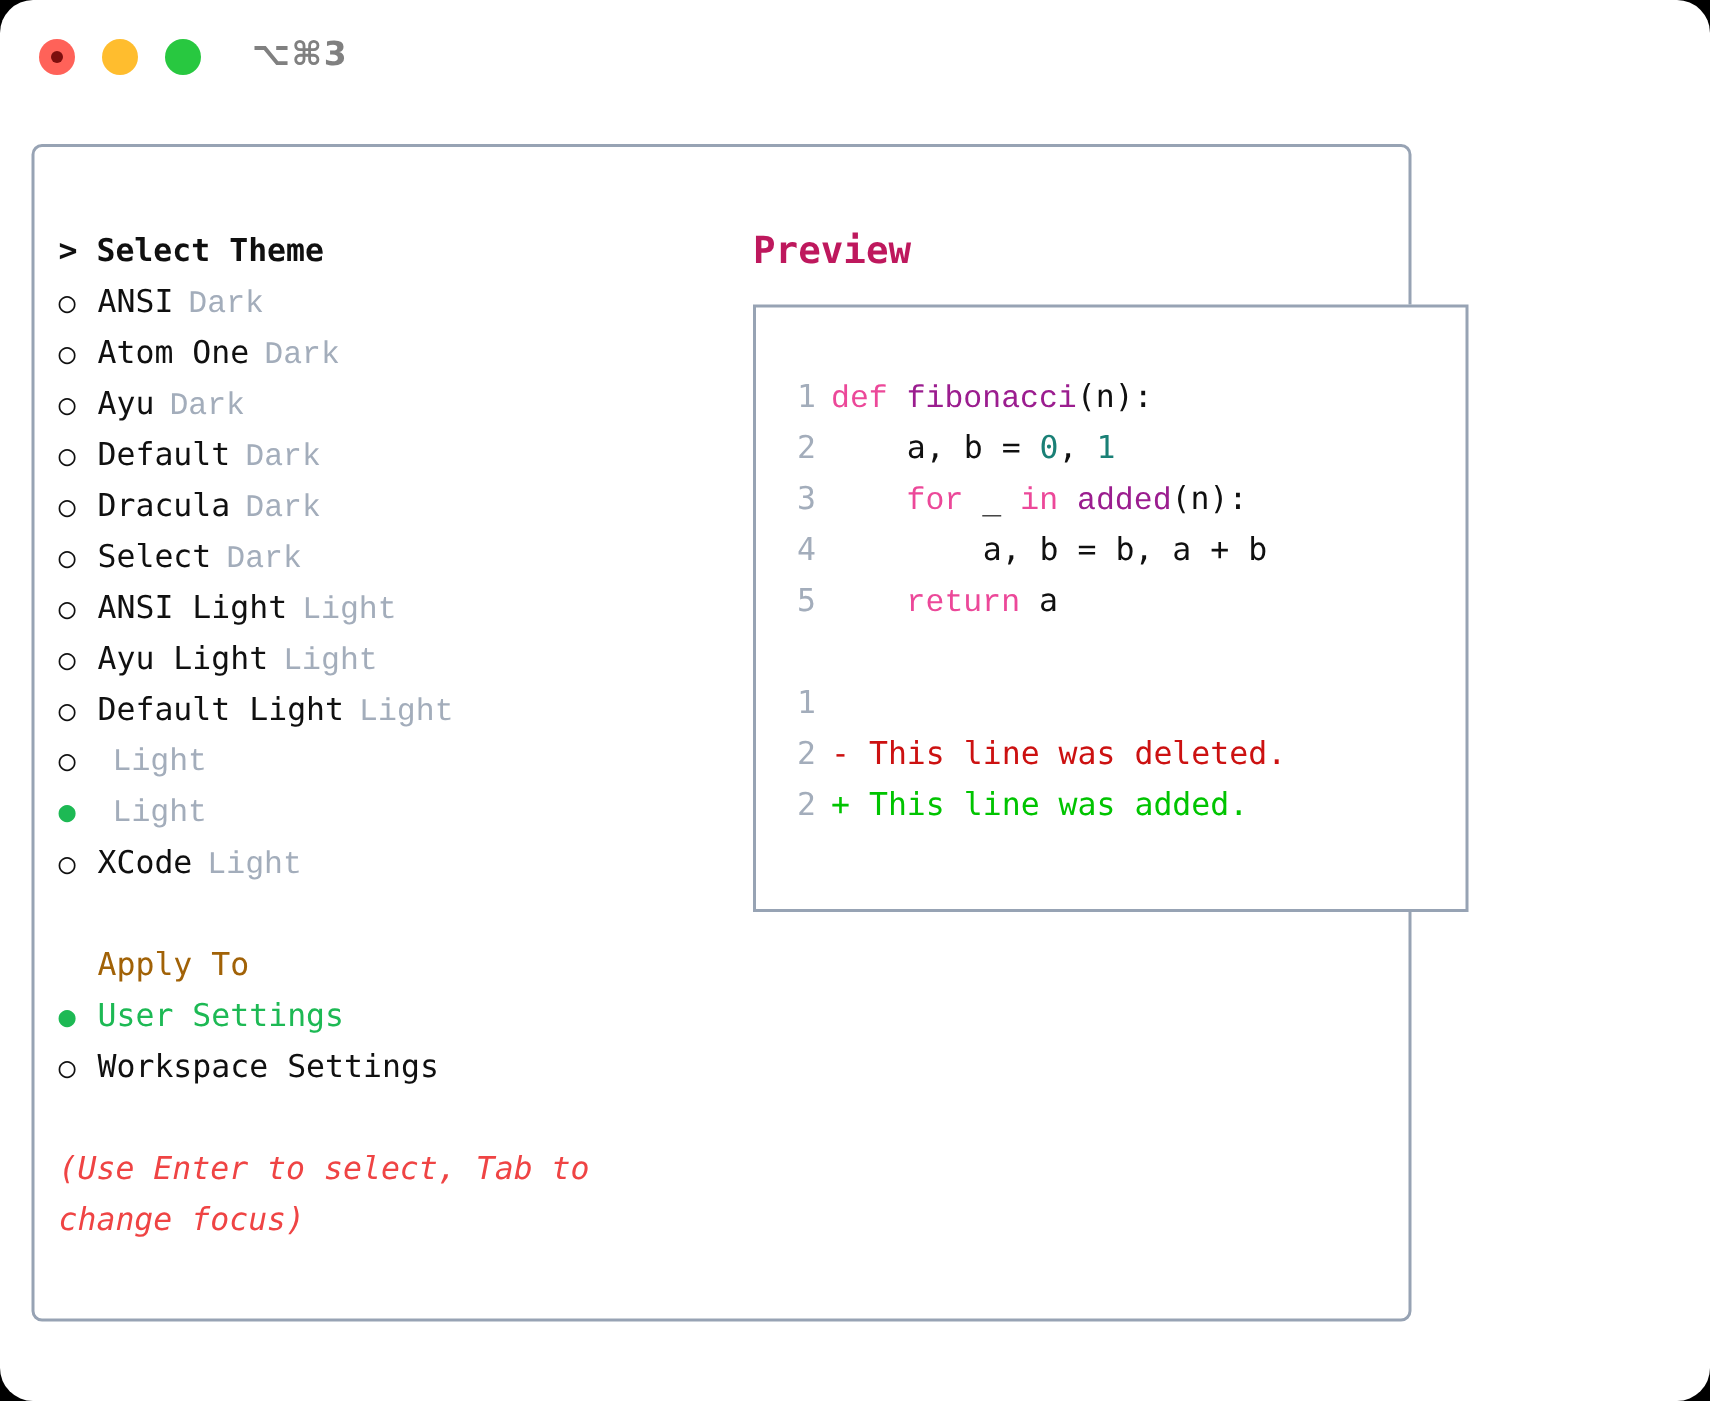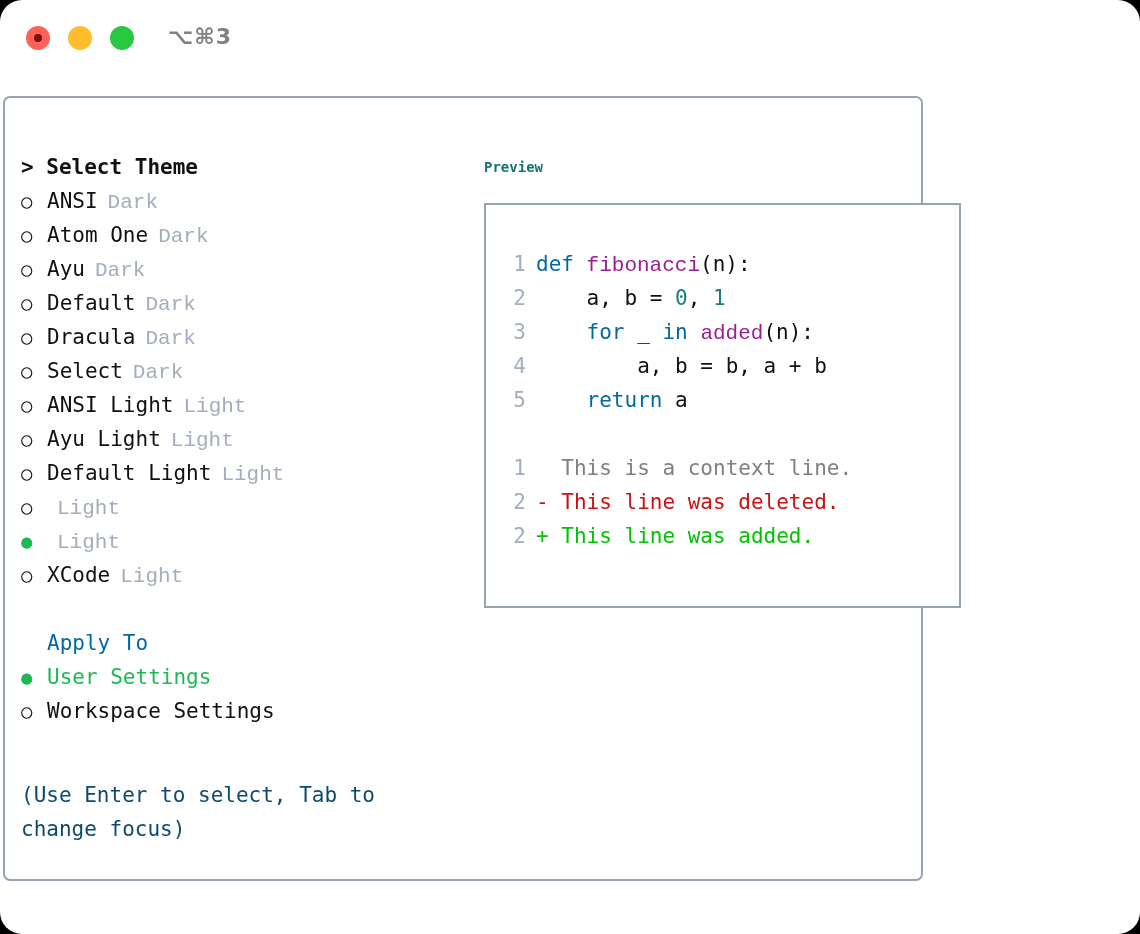--- a/index.html
+++ b/index.html
@@ -63,21 +63,21 @@
     font-size: 22px;
     letter-spacing: 1px;
     color: #808080;
     font-family: "DejaVu Sans", "Liberation Sans", sans-serif;
     font-weight: 600;
   }
 
   
   .panel {
     position: absolute;
-    left: 3px;
+    left: 21px;
     top: 96px;
     width: 920px;
     height: 785px;
     border: 2px solid #97a3b4;
     border-radius: 7px;
     box-sizing: border-box;
     background: #ffffff;
   }
 
   
@@ -112,45 +112,46 @@
     color: #101010;
   }
   .marker.sel   { color: #1db954; }
   .opt-label   { color: #101010; }
   .opt-label.sel { color: #1db954; }
   .opt-tag     { color: #a3adbb; margin-left: 10px; font-family: Liberation Mono, monospace; }
 
   .group-head {
     font-size: 21px;
     line-height: 34px;
-    color: #0369a1;
+    color: #a16207;
     padding-left: 26px;
     white-space: pre;
   }
   .spacer-row { height: 34px; }
 
   .hint {
-    margin-top: 50px;
-    font-size: 21px;
-    line-height: 34px;
-    color: #0c4a6e;
+    margin-top: 34px;
+    font-size: 21px;
+    line-height: 34px;
+    color: #ef4444;
     max-width: 400px;
+    font-style: italic;
   }
 
   
   .right-col {
     position: absolute;
     left: 479px;
     top: 52px;
     width: 490px;
   }
   .preview-head {
-    font-size: 14px;
+    font-size: 25px;
     font-weight: bold;
-    color: #0f766e;
+    color: #be185d;
     line-height: 34px;
   }
   .preview-box {
     margin-top: 19px;
     width: 477px;
     height: 405px;
     border: 2px solid #97a3b4;
     box-sizing: border-box;
     background: #ffffff;
     padding: 42px 0 0 10px;
@@ -164,21 +165,21 @@
   }
   .lineno {
     width: 30px;
     flex: 0 0 30px;
     text-align: right;
     color: #a3adbb;
     padding-right: 10px;
   }
   .code-text { white-space: pre; }
 
-  .tok-kw   { color: #0369a1; }
+  .tok-kw   { color: #ec4899; font-family: Liberation Mono, monospace; }
   .tok-fn   { color: #9b1d8f; font-family: Liberation Mono, monospace; }
   .tok-num  { color: #1a8076; }
   .tok-txt  { color: #101010; }
   .tok-ctx  { color: #808080; }
   .tok-del  { color: #cc1111; }
   .tok-add  { color: #00c400; }
 
   .diff-gap { height: 34px; }
 </style>
 </head>
@@ -237,21 +238,21 @@
       <div class="preview-box">
         <div id="code-block">
             <div class="code-line"><span class="lineno">1</span><span class="code-text"><span class="tok-kw">def </span><span class="tok-fn">fibonacci</span><span class="tok-txt">(n):</span></span></div>
             <div class="code-line"><span class="lineno">2</span><span class="code-text"><span class="tok-txt">    a, b = </span><span class="tok-num">0</span><span class="tok-txt">, </span><span class="tok-num">1</span></span></div>
             <div class="code-line"><span class="lineno">3</span><span class="code-text"><span class="tok-kw">    for</span><span class="tok-txt"> _ </span><span class="tok-kw">in</span><span class="tok-txt"> </span><span class="tok-fn">added</span><span class="tok-txt">(n):</span></span></div>
             <div class="code-line"><span class="lineno">4</span><span class="code-text"><span class="tok-txt">        a, b = b, a + b</span></span></div>
             <div class="code-line"><span class="lineno">5</span><span class="code-text"><span class="tok-kw">    return</span><span class="tok-txt"> a</span></span></div>
           </div>
         <div class="diff-gap"></div>
         <div id="diff-block">
-            <div class="code-line"><span class="lineno">1</span><span class="code-text tok-ctx">  This is a context line.</span></div>
+            <div class="code-line"><span class="lineno">1</span></div>
             <div class="code-line"><span class="lineno">2</span><span class="code-text tok-del">- This line was deleted.</span></div>
             <div class="code-line"><span class="lineno">2</span><span class="code-text tok-add">+ This line was added.</span></div>
           </div>
       </div>
     </div>
 
   </div>
 </div>
 
 </body></html>

